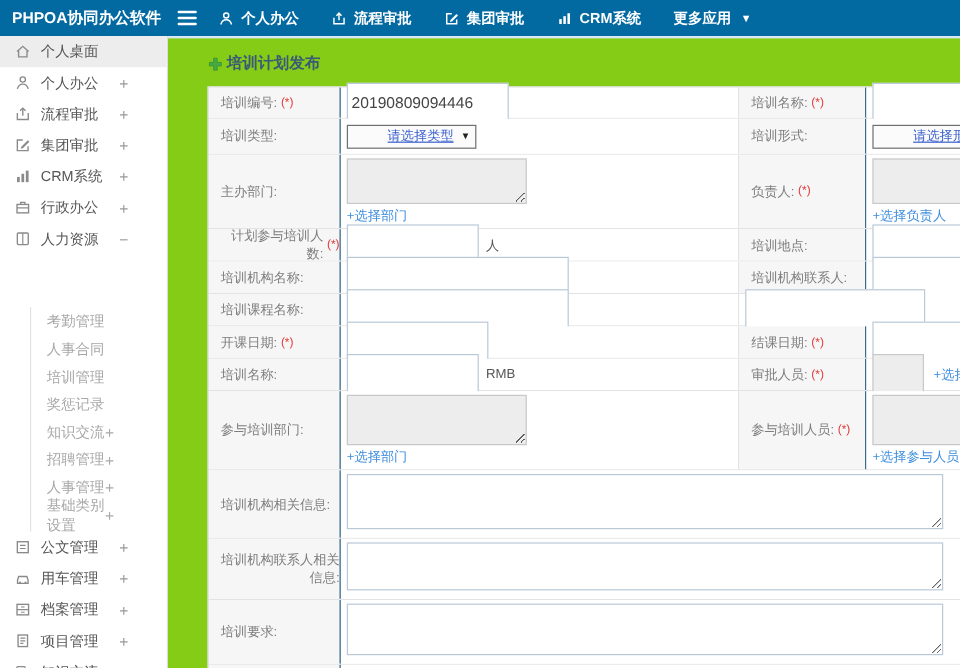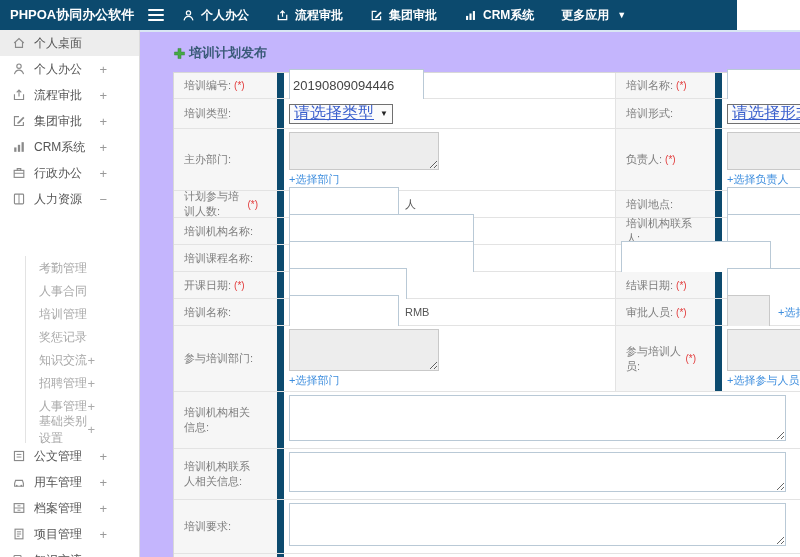--- a/index.html
+++ b/index.html
@@ -1,21 +1,21 @@
 <!DOCTYPE html>
 <html><head>
 <meta charset="utf-8">
 <style>
   * { margin:0; padding:0; box-sizing:border-box; }
   html,body { width:800px; height:557px; overflow:hidden; background:#fff;
     font-family:"Liberation Sans","DejaVu Sans",sans-serif; }
 
   
-  .header { position:absolute; left:0; top:0; width:737px; height:30px;
-    background:#0c4a6e; display:flex; align-items:center; color:#fff; }
+  .header { position:absolute; left:0; top:0; width:800px; height:30px;
+    background:#0369a1; display:flex; align-items:center; color:#fff; }
   .logo { width:140px; padding-left:10px; font-size:13px; font-weight:bold; letter-spacing:0; }
   .burger { width:16px; height:12px; display:flex; flex-direction:column; justify-content:space-between; margin:0 18px 0 8px; cursor:pointer; }
   .burger span { display:block; height:2px; background:#fff; border-radius:1px; }
   .topnav { display:flex; align-items:center; gap:27px; }
   .topnav .titem { display:flex; align-items:center; gap:6px; font-size:12px; font-weight:bold; cursor:pointer; white-space:nowrap; }
   .ticon { width:13px; height:13px; color:#fff; display:inline-block; }
   .caret { font-size:9px; margin-left:2px; }
 
   
   .sidebar { position:absolute; left:0; top:30px; width:140px; height:527px;
@@ -24,52 +24,52 @@
     color:#555; font-size:12px; }
   .sitem.active { background:#ededed; }
   .sicon { width:14px; height:14px; color:#8a8a8a; margin-right:8px; flex:none; }
   .sexp { margin-left:auto; margin-right:32px; color:#999; font-size:13px; }
   .submenu { margin-left:25px; border-left:1px solid #e3e3e3; padding:1px 0 2px 0;margin-top:44px; }
   .ssub { display:flex; align-items:center; height:23px; padding-left:13px; color:#a8a8a8; font-size:12px; cursor:pointer; }
   .ssub .sexp { margin-right:44px; color:#aaa; }
 
   
   .main { position:absolute; left:140px; top:30px; width:660px; height:527px;
-    background:#c4b5fd; border-top:2px solid #d9e6f3; overflow:hidden; }
+    background:#84cc16; border-top:2px solid #d9e6f3; overflow:hidden; }
   .ptitle { display:flex; align-items:center; gap:3px; padding:12px 0 10px 33px; }
   .ptitle .t { font-size:13px; font-weight:bold; color:#3a5a78; }
   .addicon { width:13px; height:13px; flex:none; }
 
   
   .ftable { margin-left:33px; width:748px; background:#fff; border:1px solid #d8d8d8; border-bottom:none; }
   .frow { display:flex; border-bottom:1px solid #e3e3e3; }
   .cell { display:flex; align-items:center; }
-  .lbl { background:#f6f6f6; border-right:7px solid #0c4a6e; color:#7d7d7d; font-size:11px;
-    padding-left:10px; padding-right:19px; }
+  .lbl { background:#f6f6f6; border-right:1px solid #0c4a6e; color:#7d7d7d; font-size:11px;
+    padding-left:10px; padding-right:0;text-align:right; }
   .lbl .req { color:#e23b3b; font-size:10px; margin-left:3px; }
   .val { background:#fff; border-right:1px solid #e3e3e3; padding-left:5px; }
   .c-l1 { width:110px; flex:none; }
   .c-v1 { width:332px; flex:none; }
   .c-l2 { width:106px; flex:none; }
   .c-v2 { width:200px; flex:none; border-right:none; }
   .c-vfull { width:638px; flex:none; border-right:none; }
   .h26{height:26px} .h30{height:30px} .h62{height:62px} .h27{height:27px}
   .h66{height:66px} .h57{height:57px} .h51{height:51px} .h54{height:54px} .h30c{height:30px}
   .val.tall { flex-direction:column; align-items:flex-start; justify-content:space-between; padding-top:3px; padding-bottom:3px; }
 
   .inp { height:34px; border:1px solid #b9c9d6; background:#fff; font-size:13px; color:#444;
     padding:0 3px; font-family:inherit; outline:none; }
   .w135{width:135px} .w110{width:110px} .w185{width:185px} .w118{width:118px}
   .w150{width:150px} .w43{width:43px}
   .inp.gray { background:#ededed; border-color:#c9c9c9; }
   .sfx { font-size:11px; color:#555; margin-left:6px; }
 
   .sel { display:inline-flex; align-items:center; border:1px solid #707070; background:#fbfbfb;
     height:20px; padding:0 4px; cursor:pointer; }
-  .sel .selt { font-size:16px; color:#3a5fcd; text-decoration:underline; }
+  .sel .selt { font-size:11px; color:#3a5fcd; text-decoration:underline;margin-left:29px; }
   .sel .selarr { font-size:8px; color:#222; margin-left:6px; }
 
   textarea.ta { border:1px solid #b9c9d6; background:#fff; resize:both; font-family:inherit;
     font-size:12px; color:#444; outline:none; }
   textarea.ta.gray { background:#ededed; border-color:#c9c9c9; }
   .ta-s { width:150px; height:40px; }
   .ta-m { width:150px; height:50px; }
   .ta-r { width:150px; height:44px; }
   .ta-big { width:497px; height:46px; }
   .ta-b2 { width:497px; height:40px; }

